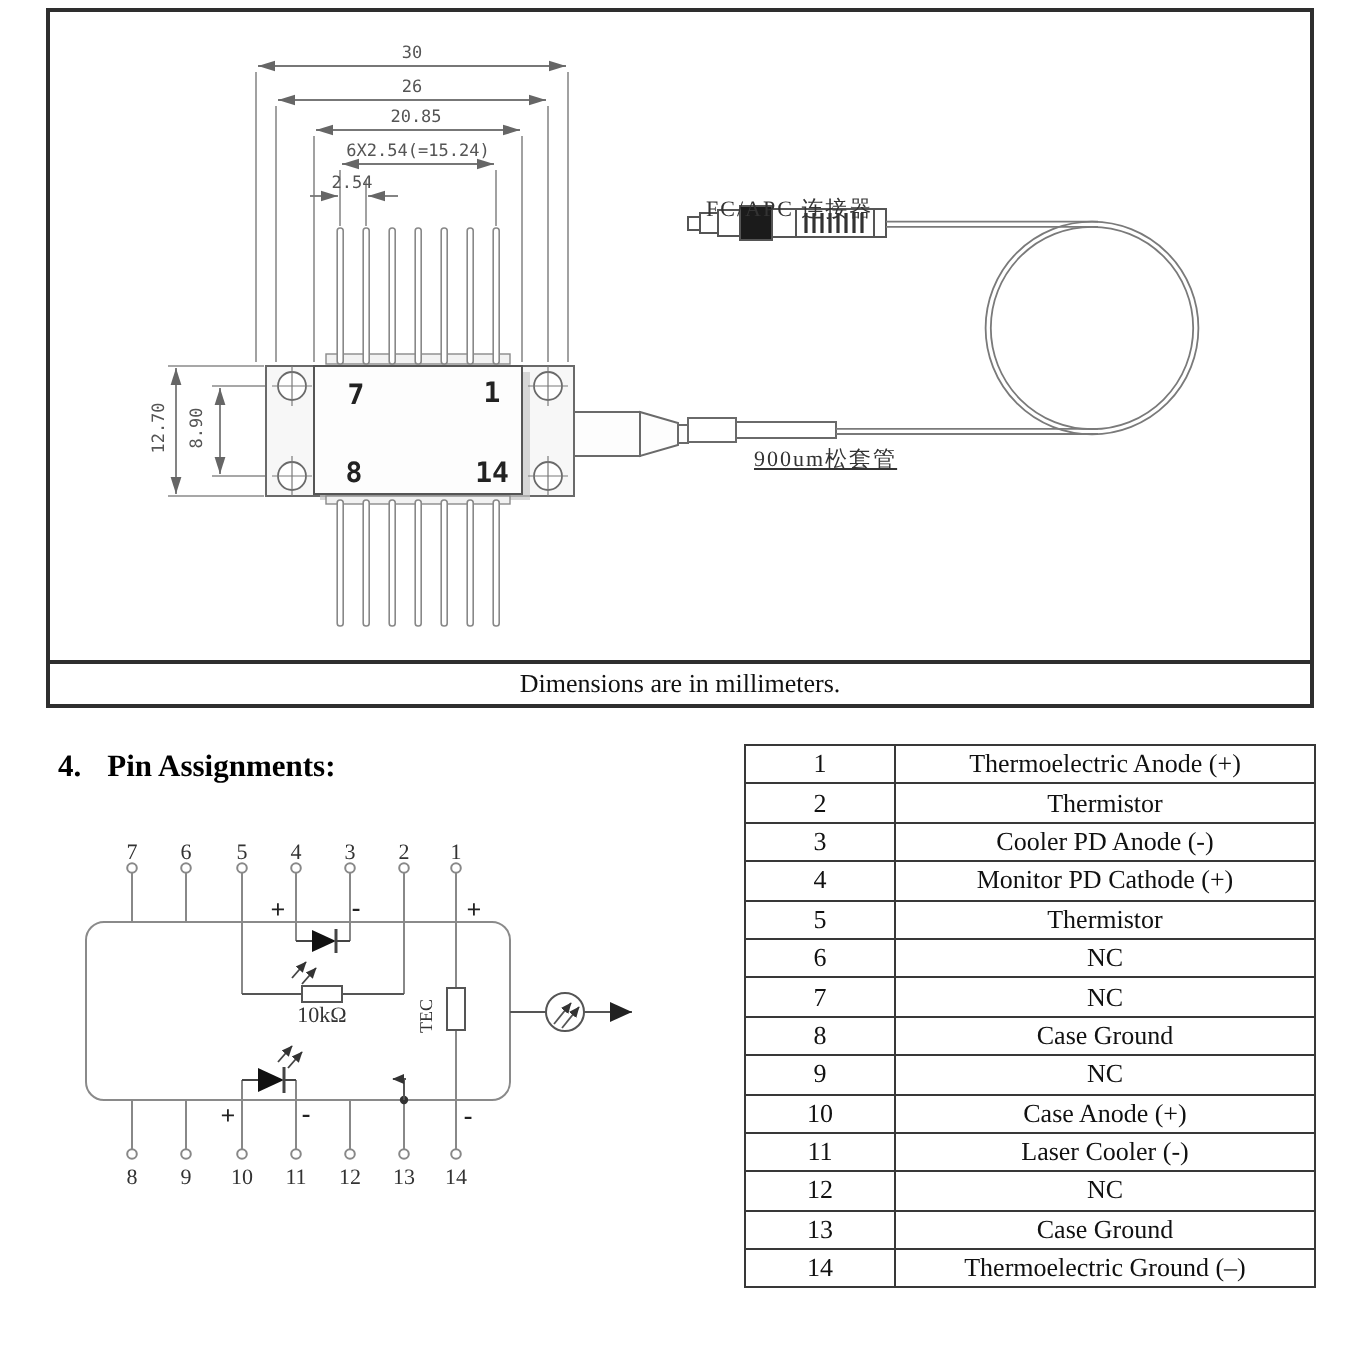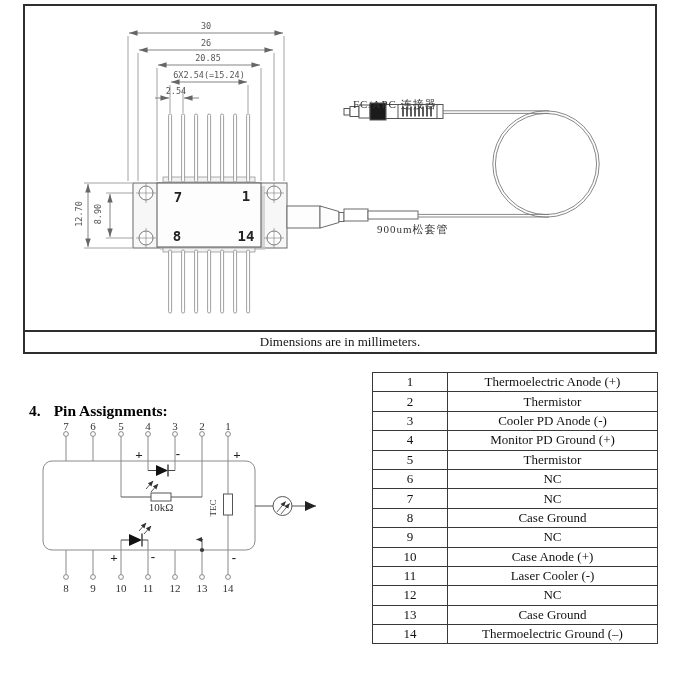--- a/index.html
+++ b/index.html
@@ -4,26 +4,26 @@
 <style>
   html,body{margin:0;padding:0;background:#fff;}
   #page{position:relative;width:680px;height:680px;background:#ffffff;overflow:hidden;
         font-family:"Liberation Serif", serif;color:#1a1a1a;}
   .abs{position:absolute;}
   
   #frame{left:23px;top:4px;width:630px;height:346px;border:2px solid #2e2e2e;}
   #caption-strip{position:absolute;left:0;right:0;bottom:0;height:20px;border-top:2px solid #2e2e2e;
         text-align:center;font-size:13px;line-height:20px;color:#111;}
   
-  #heading{left:29px;top:375px;font-size:15.5px;font-weight:bold;color:#000;margin-top:27px;}
+  #heading{left:29px;top:375px;font-size:15.5px;font-weight:bold;color:#000;}
   #heading .num{margin-right:13px;}
   
   .cjk{font-size:11px;color:#333;letter-spacing:1px;}
   #connector-label{left:353px;top:97px;}
-  #fiber-label{left:377px;top:222px;}
+  #fiber-label{left:377px;top:222px;text-decoration:underline;}
   
   #pin-table{left:372px;top:372px;width:286px;border-collapse:collapse;table-layout:fixed;}
   #pin-table td{border:1.6px solid #383838;height:18.4px;text-align:center;vertical-align:middle;
         font-size:13px;color:#111;padding:0;}
   #pin-table td.c-pin{width:74px;}
   
   .dimtxt{font:8.5px "DejaVu Sans Mono", monospace;fill:#555;}
   .pkgnum{font:600 14px "DejaVu Sans Mono", monospace;fill:#222;}
   .schnum{font:11px "Liberation Serif", serif;fill:#333;}
   .sign{font:bold 13px "Liberation Serif", serif;fill:#222;}
@@ -303,21 +303,21 @@
     <tr>
           <td class="c-pin">2</td>
           <td>Thermistor</td>
         </tr>
     <tr>
           <td class="c-pin">3</td>
           <td>Cooler PD Anode (-)</td>
         </tr>
     <tr>
           <td class="c-pin">4</td>
-          <td>Monitor PD Ground (+)</td>
+          <td>Monitor PD Cathode (+)</td>
         </tr>
     <tr>
           <td class="c-pin">5</td>
           <td>Thermistor</td>
         </tr>
     <tr>
           <td class="c-pin">6</td>
           <td>NC</td>
         </tr>
     <tr>

